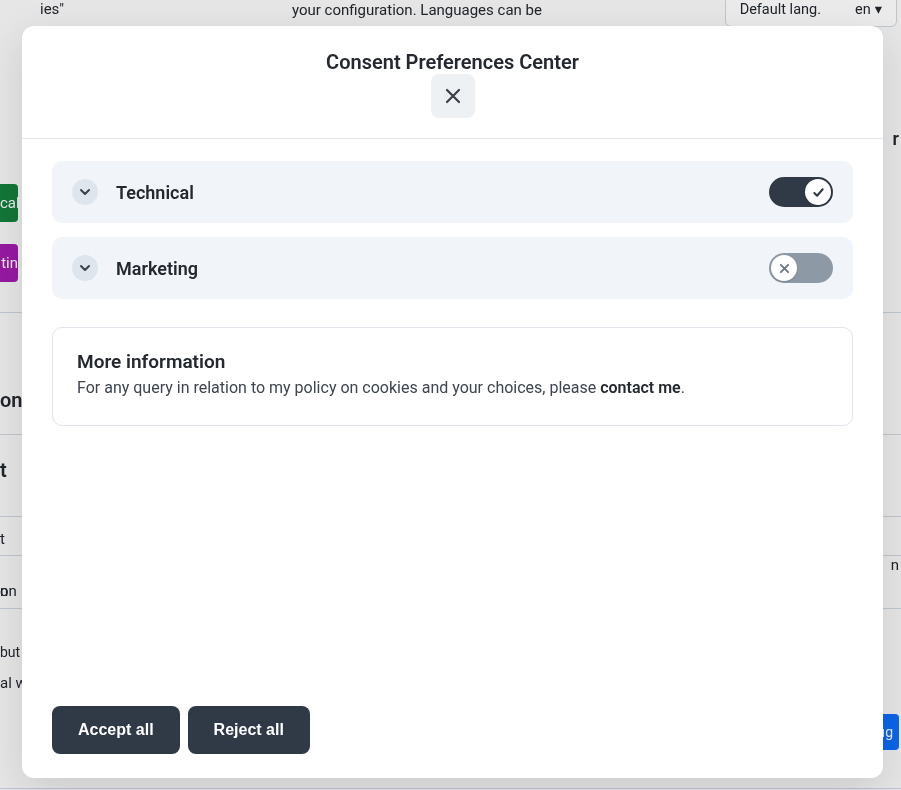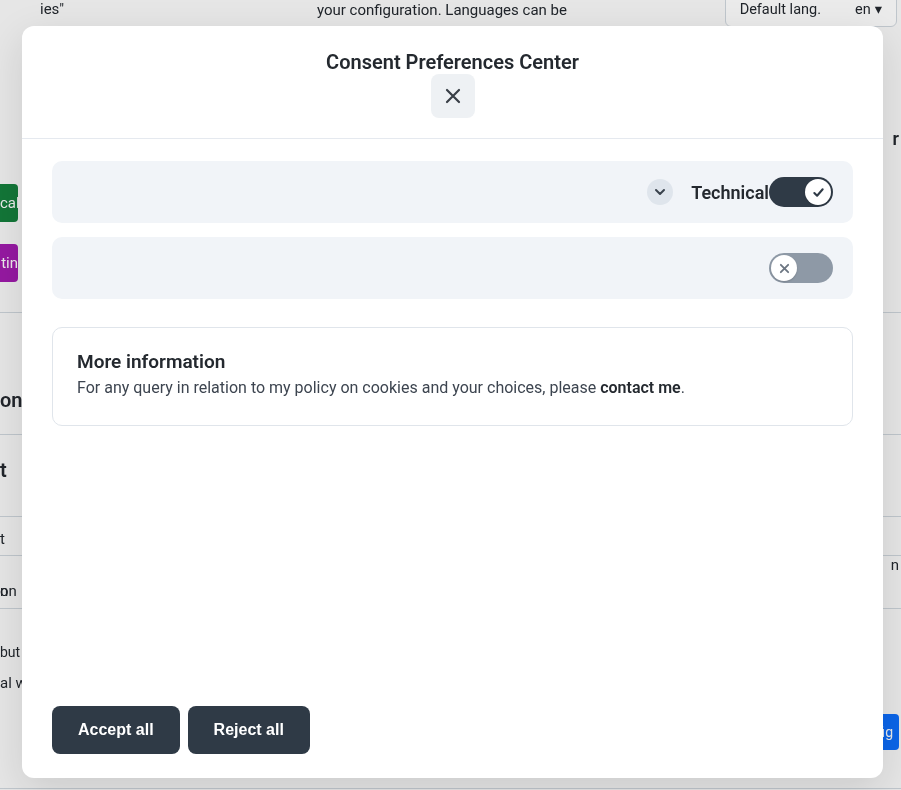--- a/index.html
+++ b/index.html
@@ -33,21 +33,21 @@
       gap: 34px;
       font-size: 14.5px;
     }
     .bg .select-caret {
       display: inline-block;
       margin-left: 4px;
     }
     .bg .top-desc {
       position: absolute;
       top: 0;
-      left: 317px;
+      left: 292px;
       width: 330px;
       font-size: 15px;
       color: #24292f;
       line-height: 1.45;
     }
     .bg .top-left {
       position: absolute;
       top: 0;
       left: 40px;
       font-size: 15px;
@@ -140,21 +140,21 @@
       padding: 22px 30px 0 30px;
       overflow-y: auto;
     }
 
     .category {
       background:#f1f4f8;
       border-radius: 10px;
       padding: 16px 20px;
       display: flex;
       align-items: center;
-      justify-content: flex-end;
+      justify-content: space-between;
       margin-bottom: 14px;
     }
     .category-left {
       display: flex;
       align-items: center;
       gap: 18px;
     }
     .chev-btn {
       width: 26px;
       height: 26px;
@@ -305,20 +305,28 @@
       <div class="toggle on">
         <div class="knob">
           <svg width="13" height="13" viewBox="0 0 14 14" fill="none" stroke="#2f3a46" stroke-width="2.2" stroke-linecap="round" stroke-linejoin="round">
               <path d="M2.5 7.5 L5.5 10.5 L11.5 3.5"></path>
             </svg>
         </div>
       </div>
     </div>
 
     <div class="category">
+      <div class="category-left">
+        <div class="chev-btn">
+          <svg width="12" height="12" viewBox="0 0 12 12" fill="none" stroke="#3a434d" stroke-width="2" stroke-linecap="round" stroke-linejoin="round">
+              <path d="M2 4 L6 8 L10 4"></path>
+            </svg>
+        </div>
+        <div class="category-label">Marketing</div>
+      </div>
       <div class="toggle off">
         <div class="knob">
           <svg width="11" height="11" viewBox="0 0 12 12" fill="none" stroke="#6c7682" stroke-width="2" stroke-linecap="round">
               <path d="M2 2 L10 10 M10 2 L2 10"></path>
             </svg>
         </div>
       </div>
     </div>
 
     <div class="info-box">

